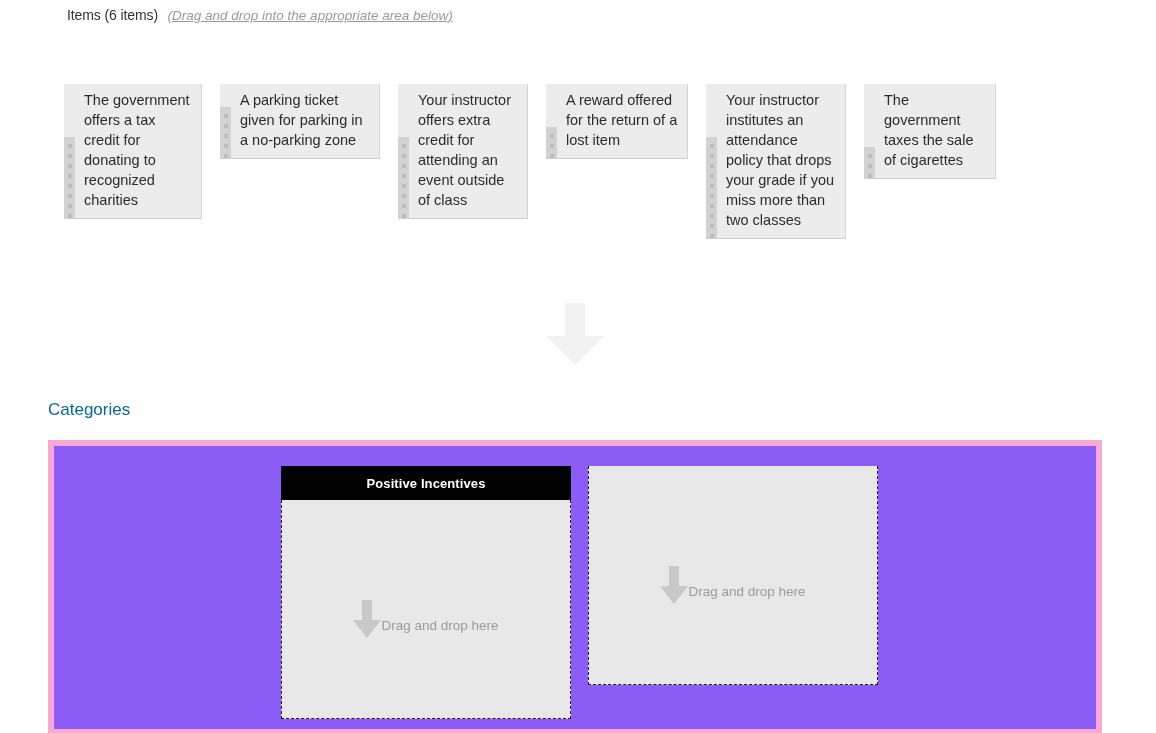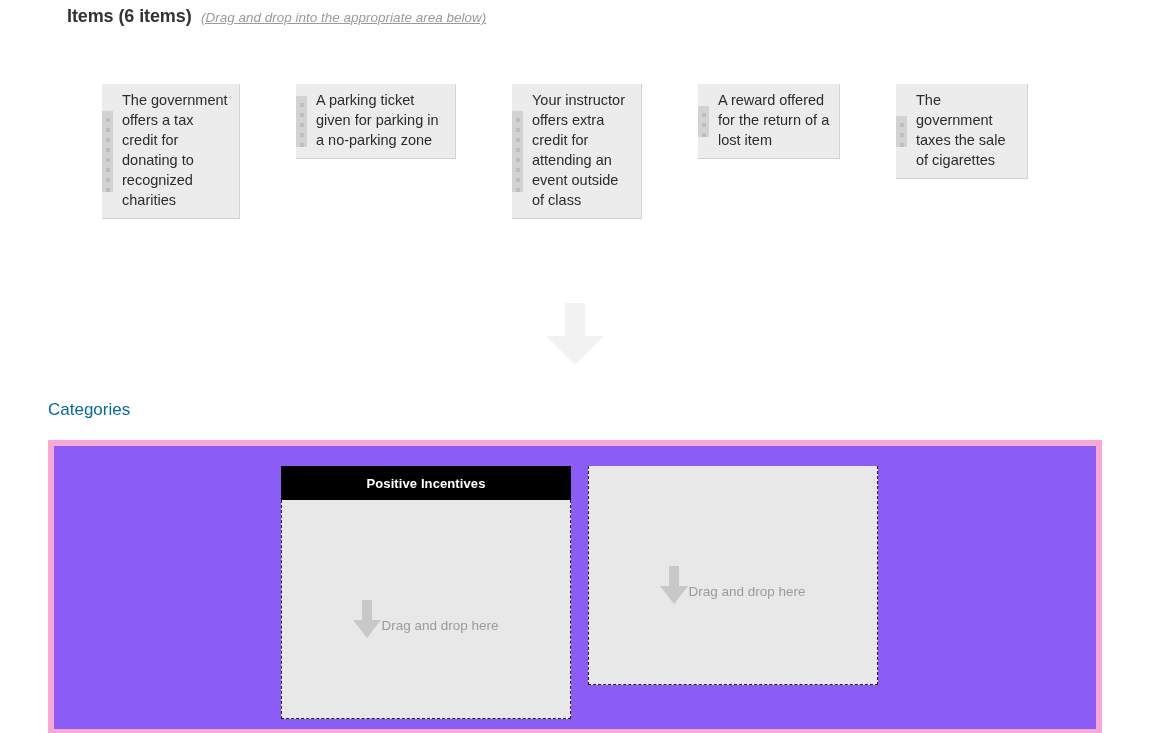--- a/index.html
+++ b/index.html
@@ -18,22 +18,22 @@
   }
 
   
   .items-header {
     position: absolute;
     left: 67px;
     top: 6px;
     white-space: nowrap;
   }
   .items-title {
-    font-size: 18px;
-    font-weight: bold;
+    font-size: 14px;
+    font-weight: normal;
     color: #333333;
     letter-spacing: -0.1px;
   }
   .items-hint {
     font-size: 13.5px;
     font-style: italic;
     color: #9a9a9a;
     margin-left: 5px;
     text-decoration: underline;
   }
@@ -41,27 +41,26 @@
   
   .items-row {
     position: absolute;
     left: 64px;
     top: 84px;
     display: flex;
     align-items: flex-start;
   }
   .item-card {
     display: flex;
-    align-items: center;
+    align-items: flex-end;
     background: #ececec;
     border-right: 1px solid #d4d4d4;
     border-bottom: 1px solid #cfcfcf;
     margin-right: 18px;
     min-height: 36px;
-    margin-left: 38px;
   }
   .drag-handle {
     width: 11px;
     flex: 0 0 11px;
     background: #d2d2d2;
     padding-top: 7px;
     display: flex;
     flex-direction: column;
     align-items: center;
     gap: 6px;
@@ -211,20 +210,35 @@
 
     <div class="item-card">
       <span class="drag-handle">
         <i></i>
           <i></i>
           <i></i>
       </span>
       <span class="item-text w4">A reward offered for the return of a lost item</span>
     </div>
 
+    <div class="item-card">
+      <span class="drag-handle">
+        <i></i>
+          <i></i>
+          <i></i>
+          <i></i>
+          <i></i>
+          <i></i>
+          <i></i>
+          <i></i>
+          <i></i>
+          <i></i>
+      </span>
+      <span class="item-text w5">Your instructor institutes an attendance policy that drops your grade if you miss more than two classes</span>
+    </div>
 
     <div class="item-card">
       <span class="drag-handle">
         <i></i>
           <i></i>
           <i></i>
       </span>
       <span class="item-text w6">The government taxes the sale of cigarettes</span>
     </div>
 

